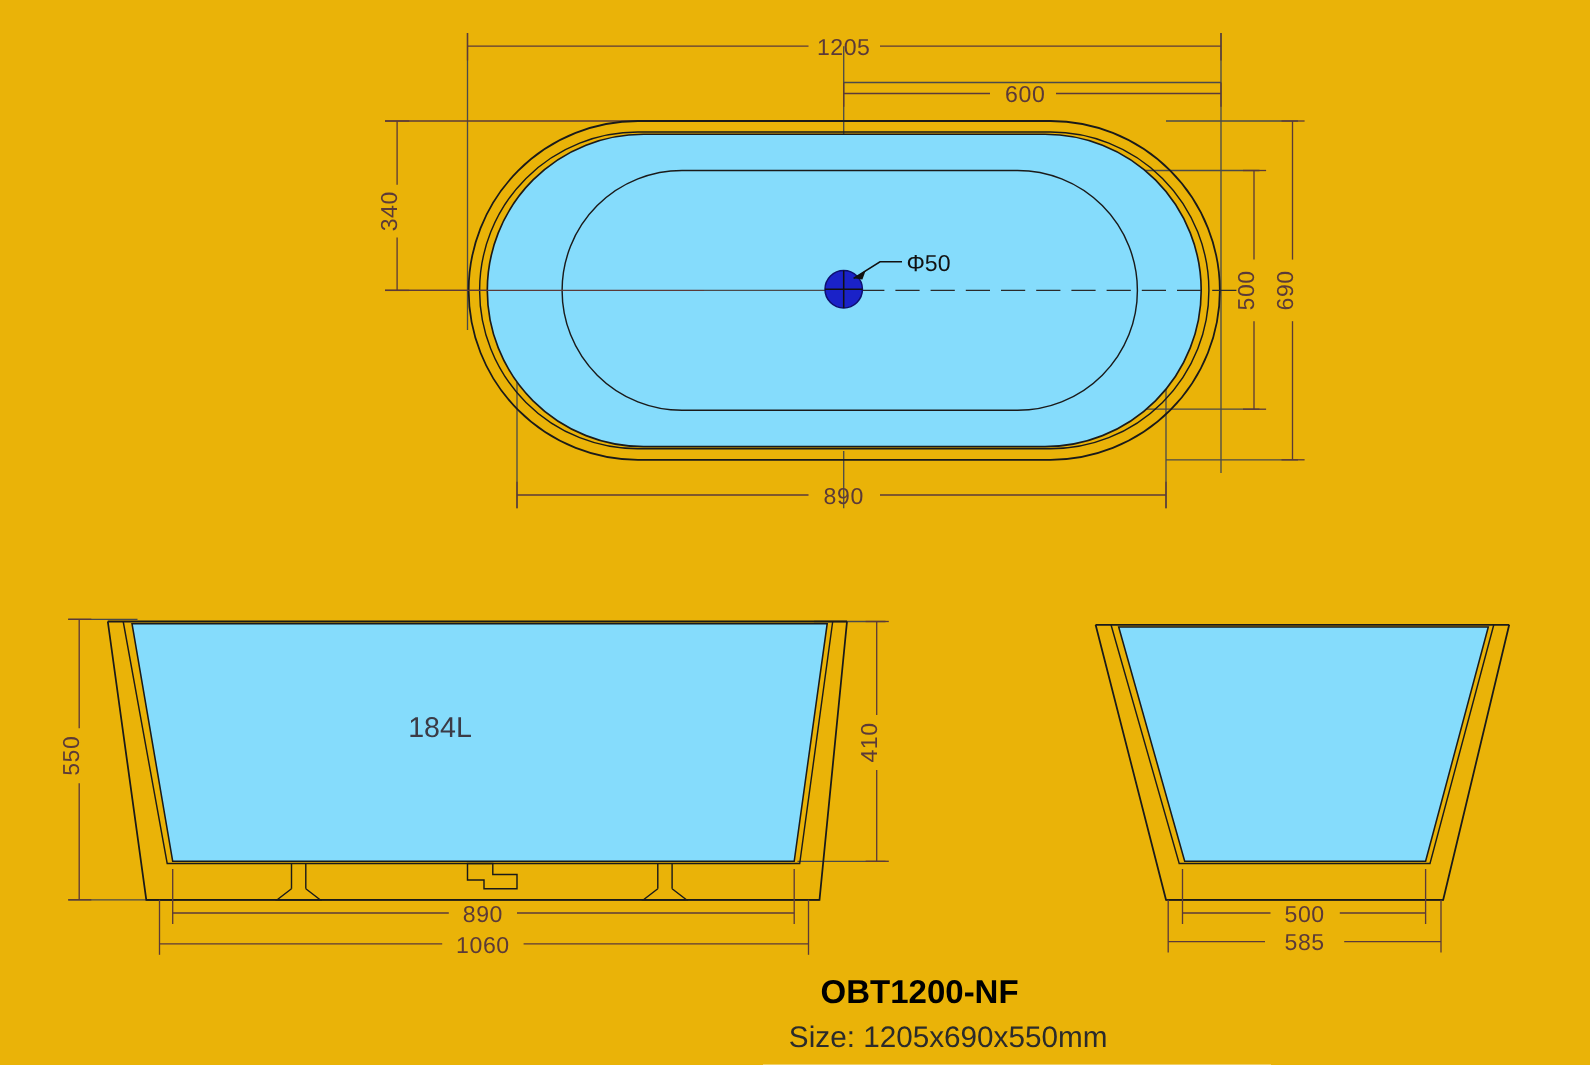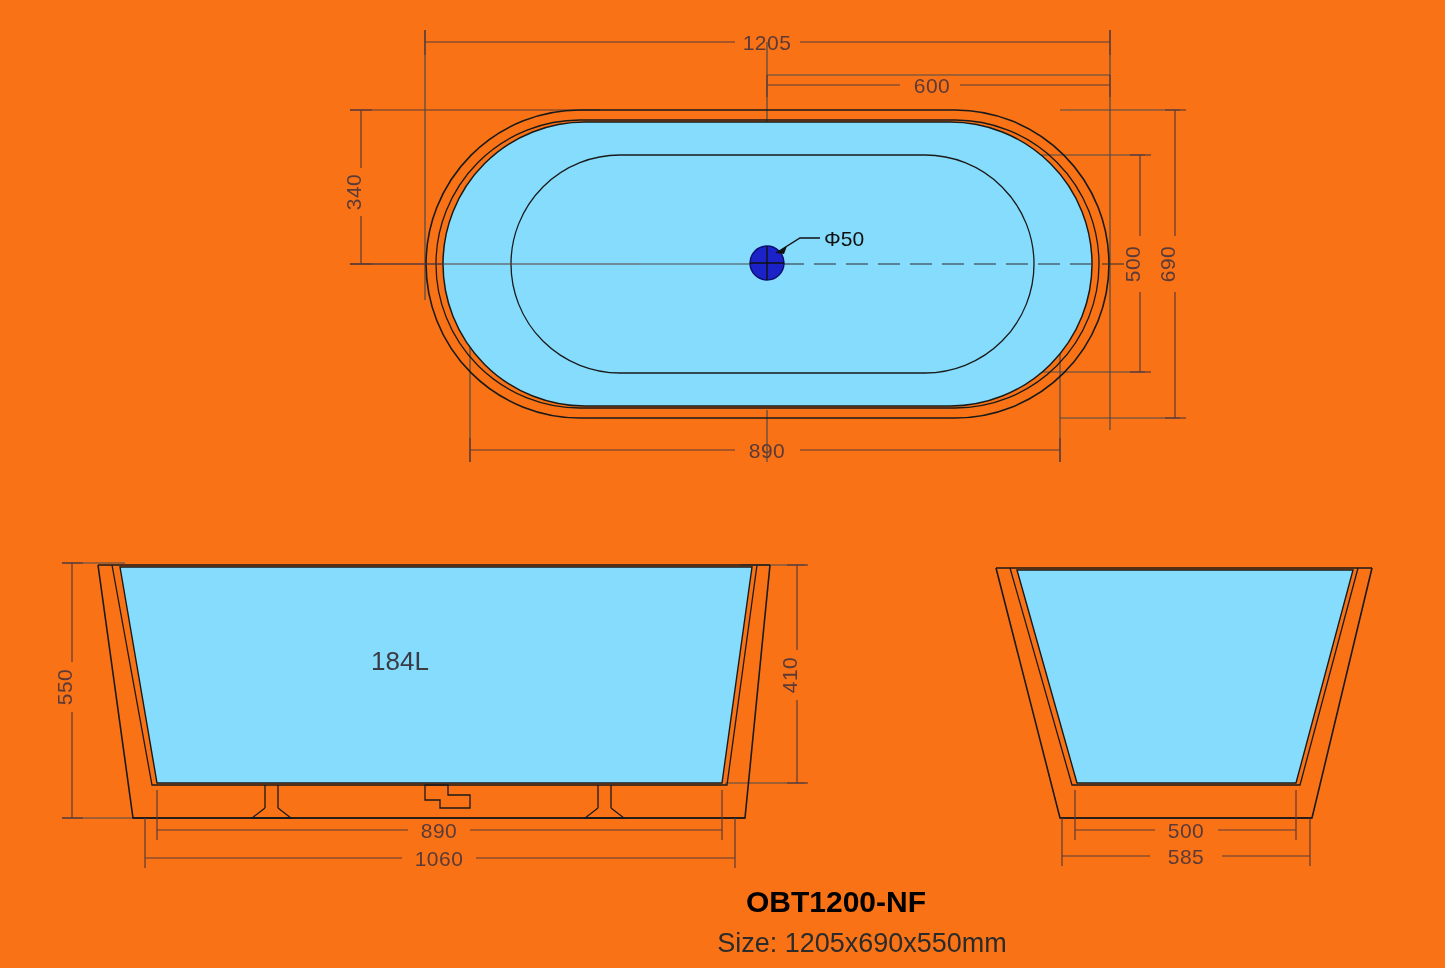--- a/index.html
+++ b/index.html
@@ -7,21 +7,21 @@
     padding: 0;
     background: #ffffff;
   }
   body {
     font-family: "Liberation Sans", sans-serif;
   }
   #sheet {
     position: relative;
     width: 1445px;
     height: 968px;
-    background: #f97316;
+    background: #eab308;
     overflow: hidden;
   }
   #sheet svg {
     position: absolute;
     left: 0;
     top: 0;
   }
   .dim-text {
     font-family: "Liberation Sans", sans-serif;
     font-size: 21px;

